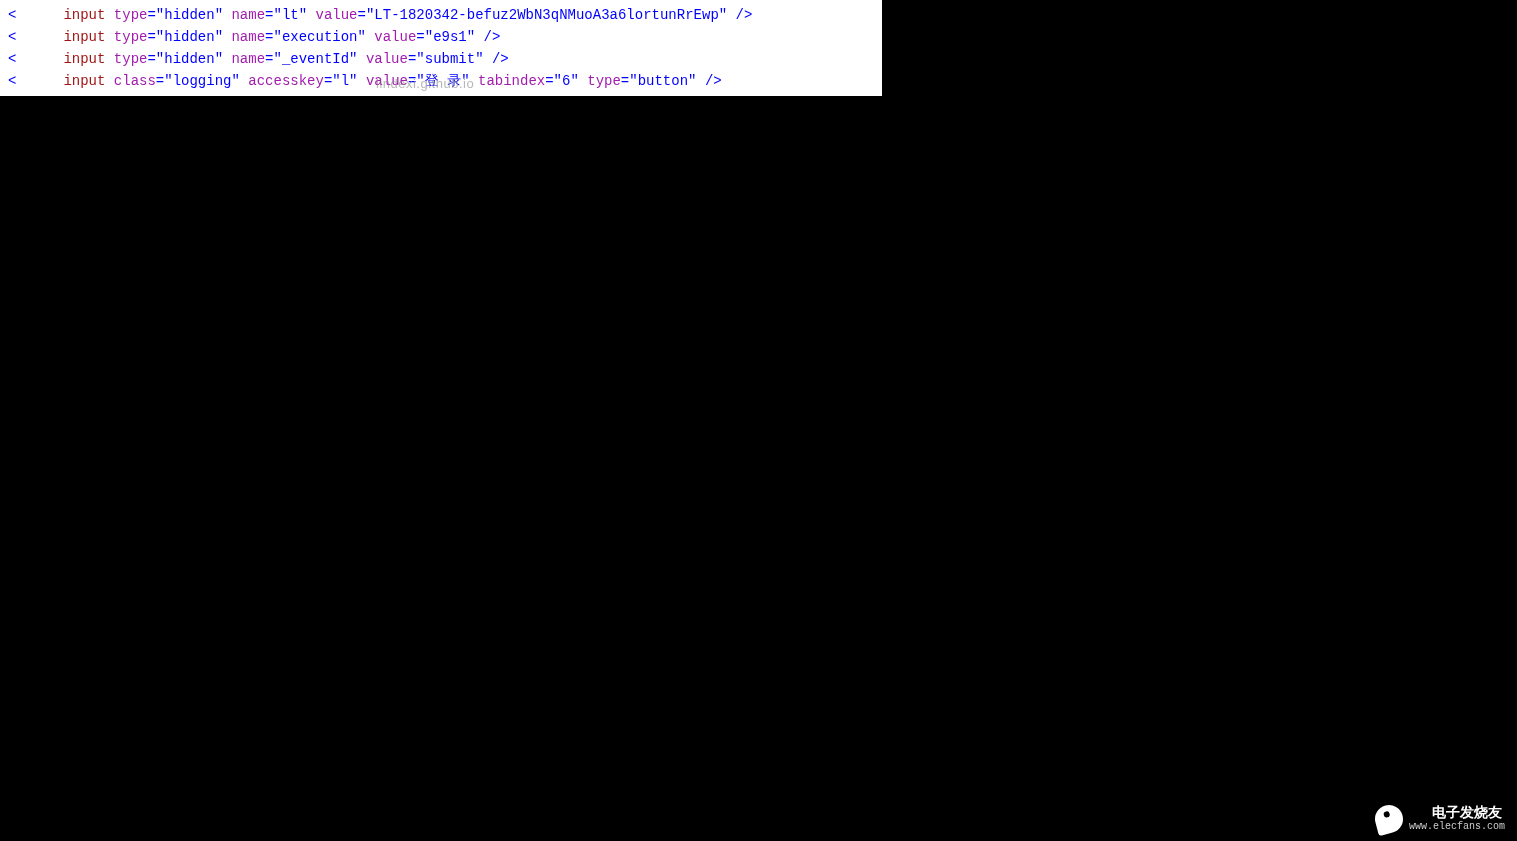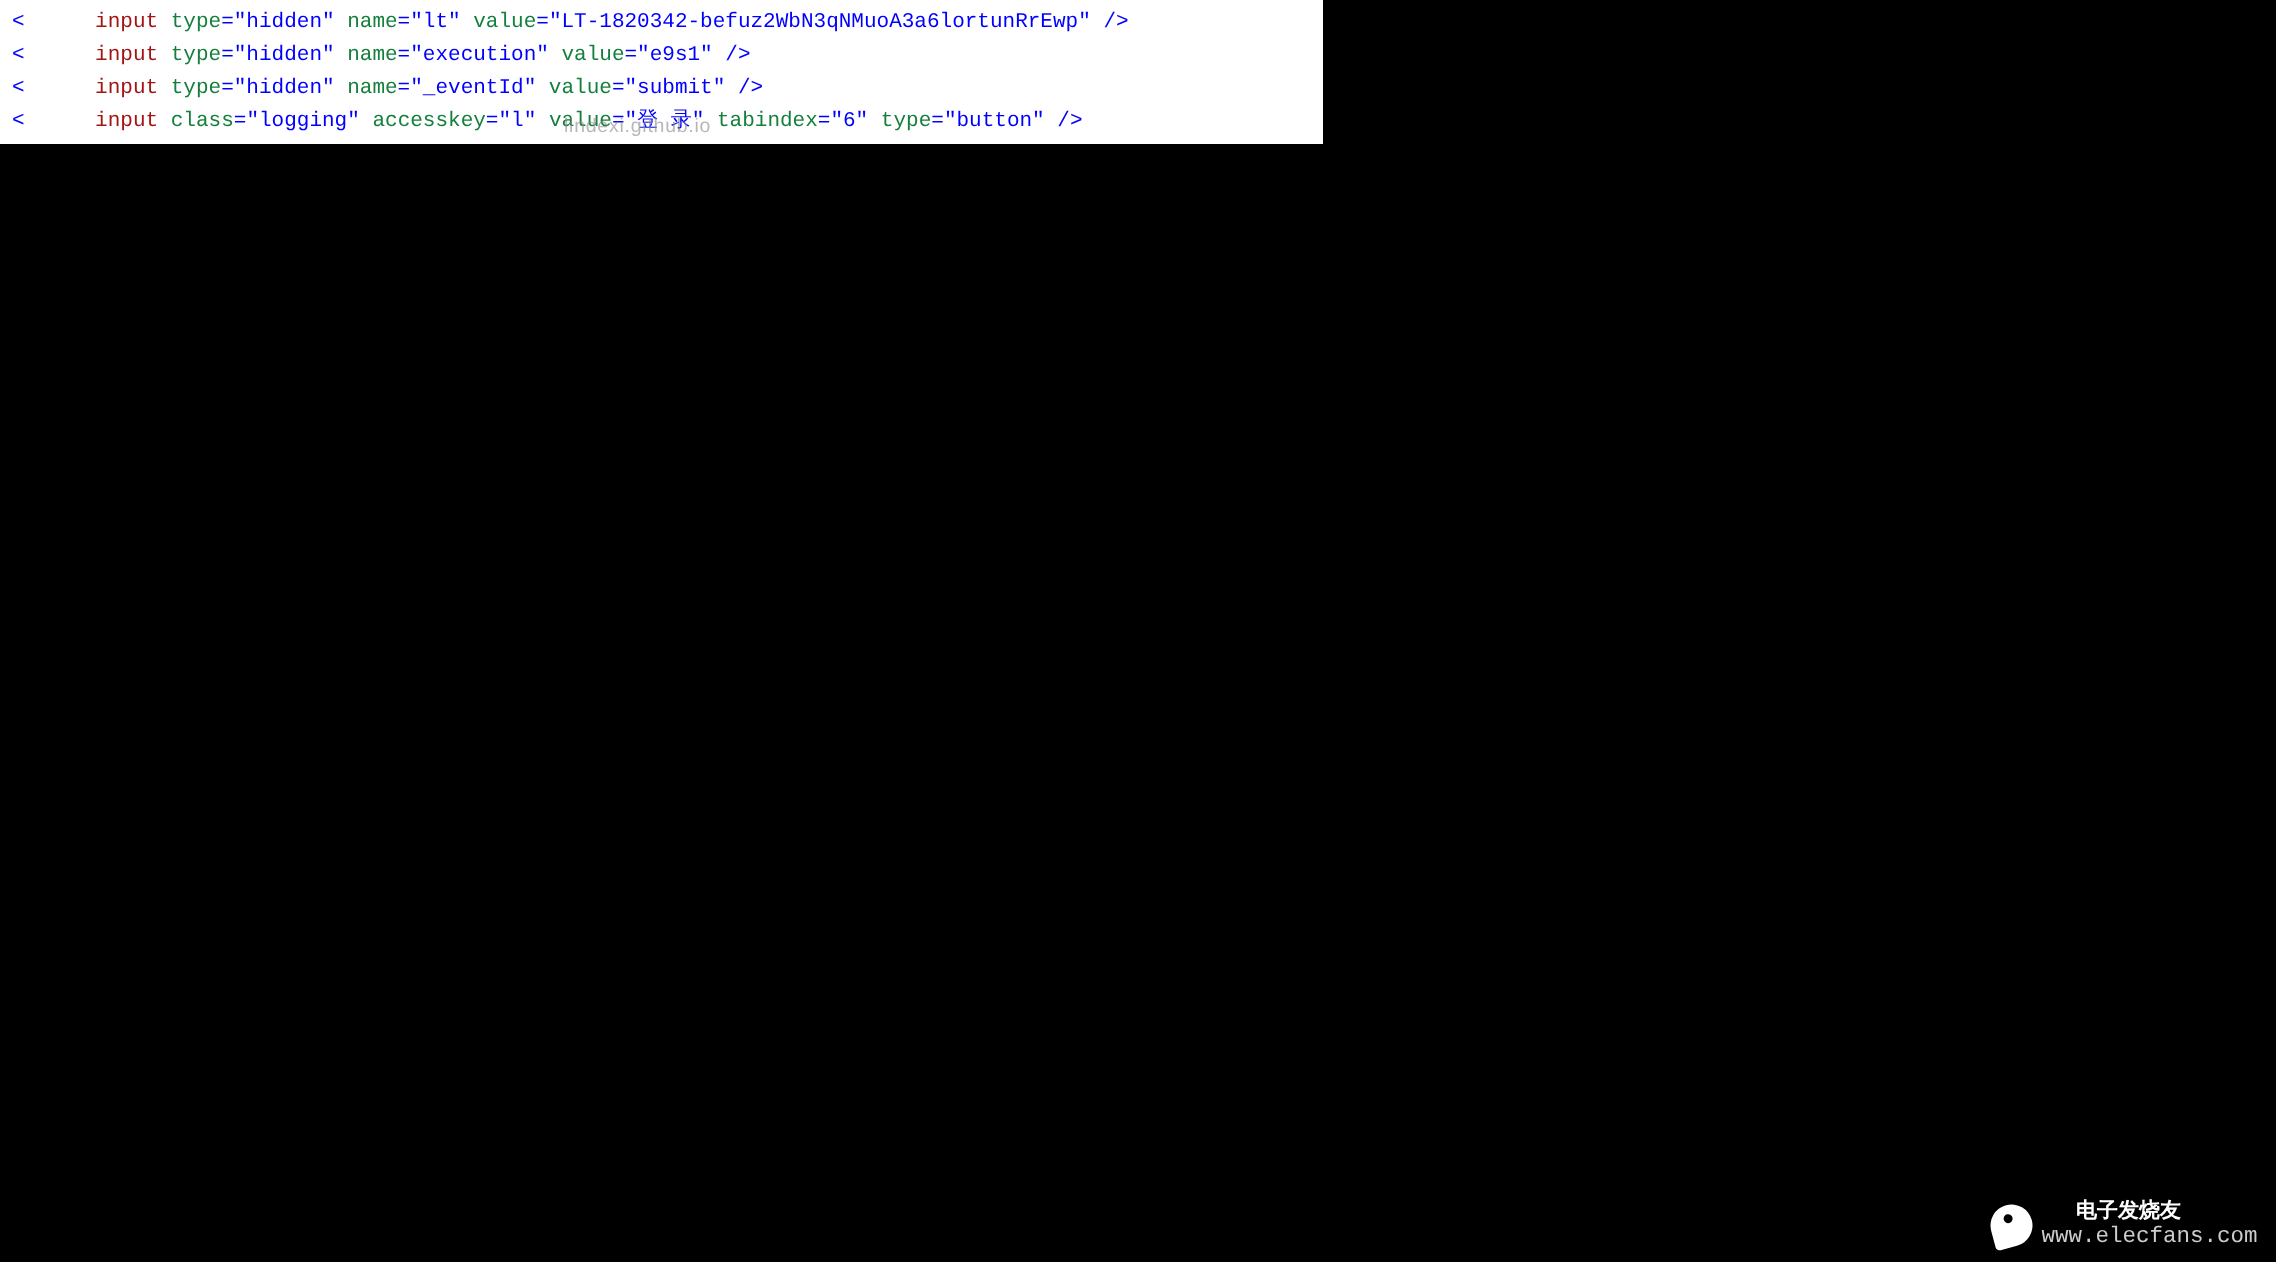--- a/index.html
+++ b/index.html
@@ -30,21 +30,21 @@
       font-family: "SimSun", "Courier New", monospace;
     }
     .tag-bracket {
       color: #0000ff;
     }
     .tag-name {
       color: #a31515;
       margin-left: 47px;
     }
     .attr-name {
-      color: #15803d;
+      color: #a21caf;
     }
     .attr-eq {
       color: #0000ff;
     }
     .attr-value {
       color: #0000ff;
     }
     .slash {
       color: #0000ff;
     }
@@ -90,21 +90,21 @@
       display: flex;
       flex-direction: column;
       line-height: 1.1;
     }
     .watermark-logo-title {
       font-size: 14px;
       font-weight: bold;
       padding-left: 23px;
     }
     .watermark-logo-url {
-      font-size: 15px;
+      font-size: 10px;
       color: #cccccc;
     }
   </style>
 </head>
 <body>
 
 <div class="code-panel">
   <div id="code-container">
       <div class="code-line"><span class="tag-bracket">&lt;</span><span class="tag-name">input</span> <span class="attr-name">type</span><span class="attr-eq">=</span><span class="attr-value">"hidden"</span> <span class="attr-name">name</span><span class="attr-eq">=</span><span class="attr-value">"lt"</span> <span class="attr-name">value</span><span class="attr-eq">=</span><span class="attr-value">"LT-1820342-befuz2WbN3qNMuoA3a6lortunRrEwp"</span> <span class="slash">/</span><span class="tag-bracket">&gt;</span></div>
       <div class="code-line"><span class="tag-bracket">&lt;</span><span class="tag-name">input</span> <span class="attr-name">type</span><span class="attr-eq">=</span><span class="attr-value">"hidden"</span> <span class="attr-name">name</span><span class="attr-eq">=</span><span class="attr-value">"execution"</span> <span class="attr-name">value</span><span class="attr-eq">=</span><span class="attr-value">"e9s1"</span> <span class="slash">/</span><span class="tag-bracket">&gt;</span></div>

